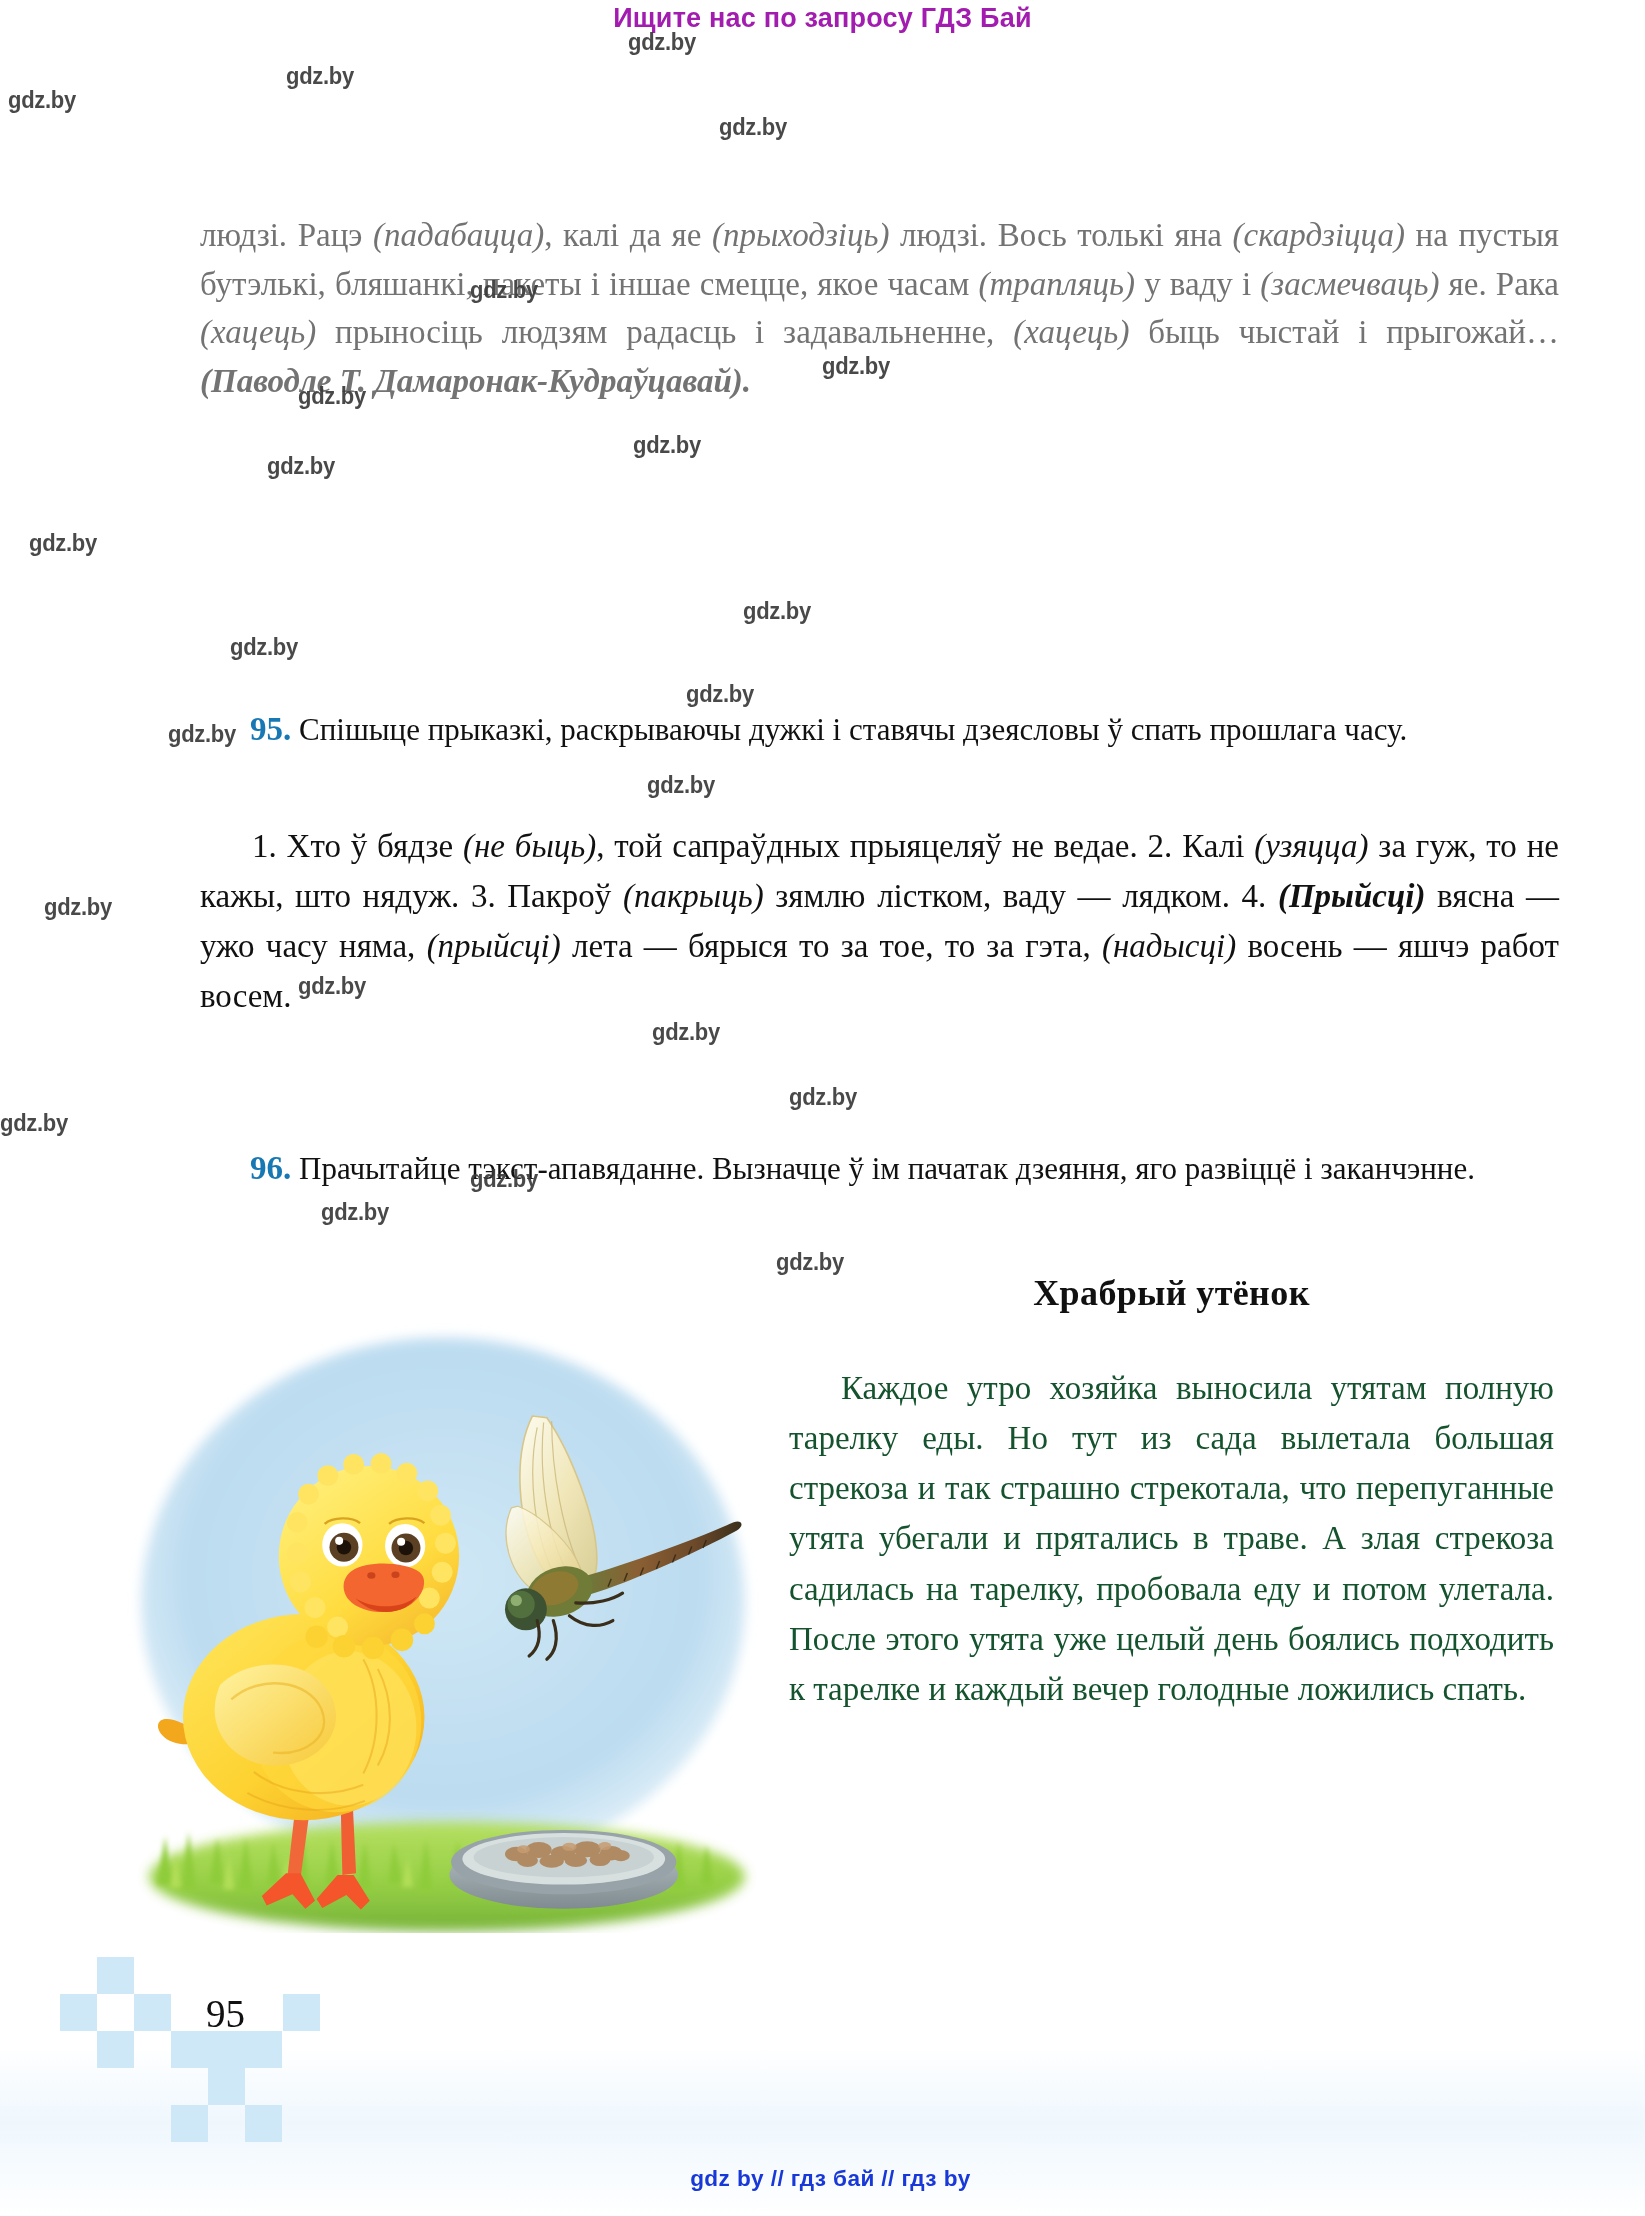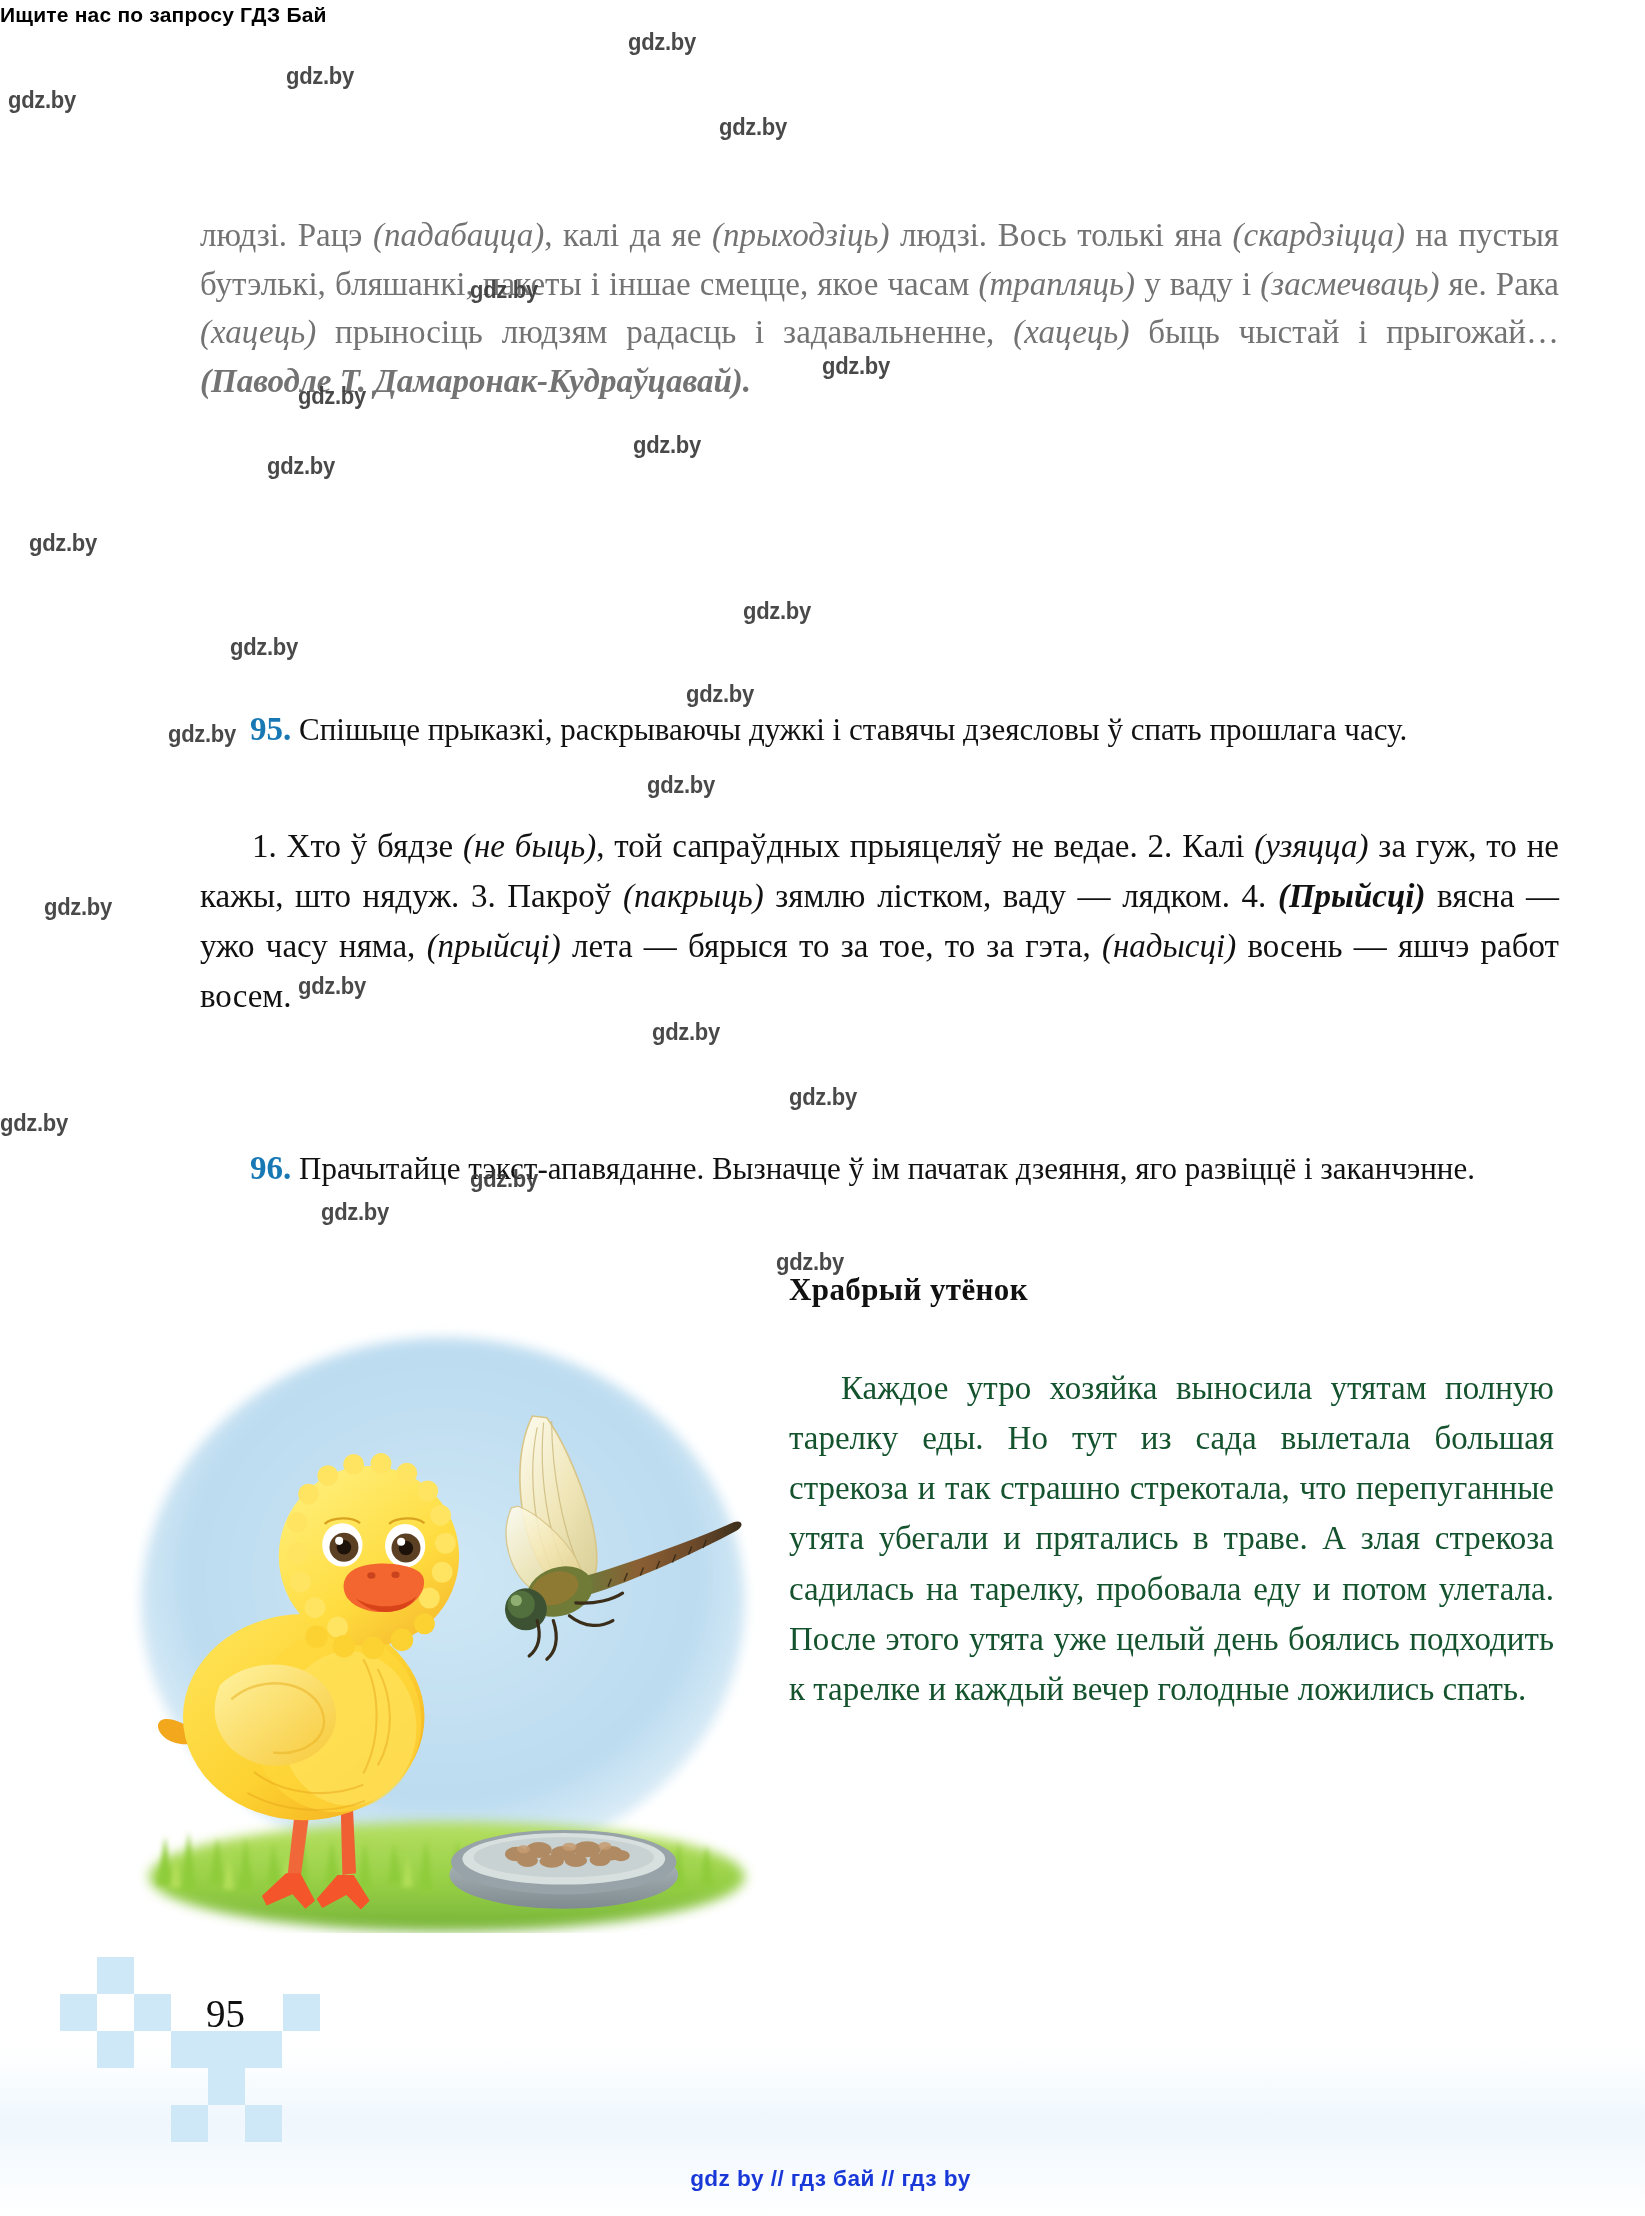--- a/index.html
+++ b/index.html
@@ -15,24 +15,24 @@
     font-family: "Liberation Serif", "DejaVu Serif", serif;
     overflow: hidden;
   }
 
   
   .promo {
     position: absolute;
     top: 3.2px;
     left: 0;
     width: 100%;
-    text-align: left;
-    color: #000000;
+    text-align: center;
+    color: #a21caf;
     font-family: "Liberation Sans", sans-serif;
-    font-size: 21px;
+    font-size: 27px;
     font-weight: 600;
     letter-spacing: 0.2px;
   }
 
   
   .wm {
     position: absolute;
     color: #3a3a3a;
     font-family: "Liberation Sans", sans-serif;
     font-size: 22px;
@@ -101,21 +101,22 @@
     text-indent: 52px;
   }
 
   #ex96 { left: 200px; top: 1144px; width: 1359px; }
   #ex96 .first { text-indent: 50px; }
 
   
   #story-title {
     position: absolute;
     left: 789px; top: 1272px; width: 765px;
-    font-size: 31px;
+    text-align: center;
+    font-size: 36px;
     font-weight: 700;
     color: #111;
     letter-spacing: 0.4px;
   }
   #story-body {
     position: absolute;
     left: 789px; top: 1363px; width: 765px;
     font-size: 33px;
     line-height: 1.52;
     color: #14532d;

